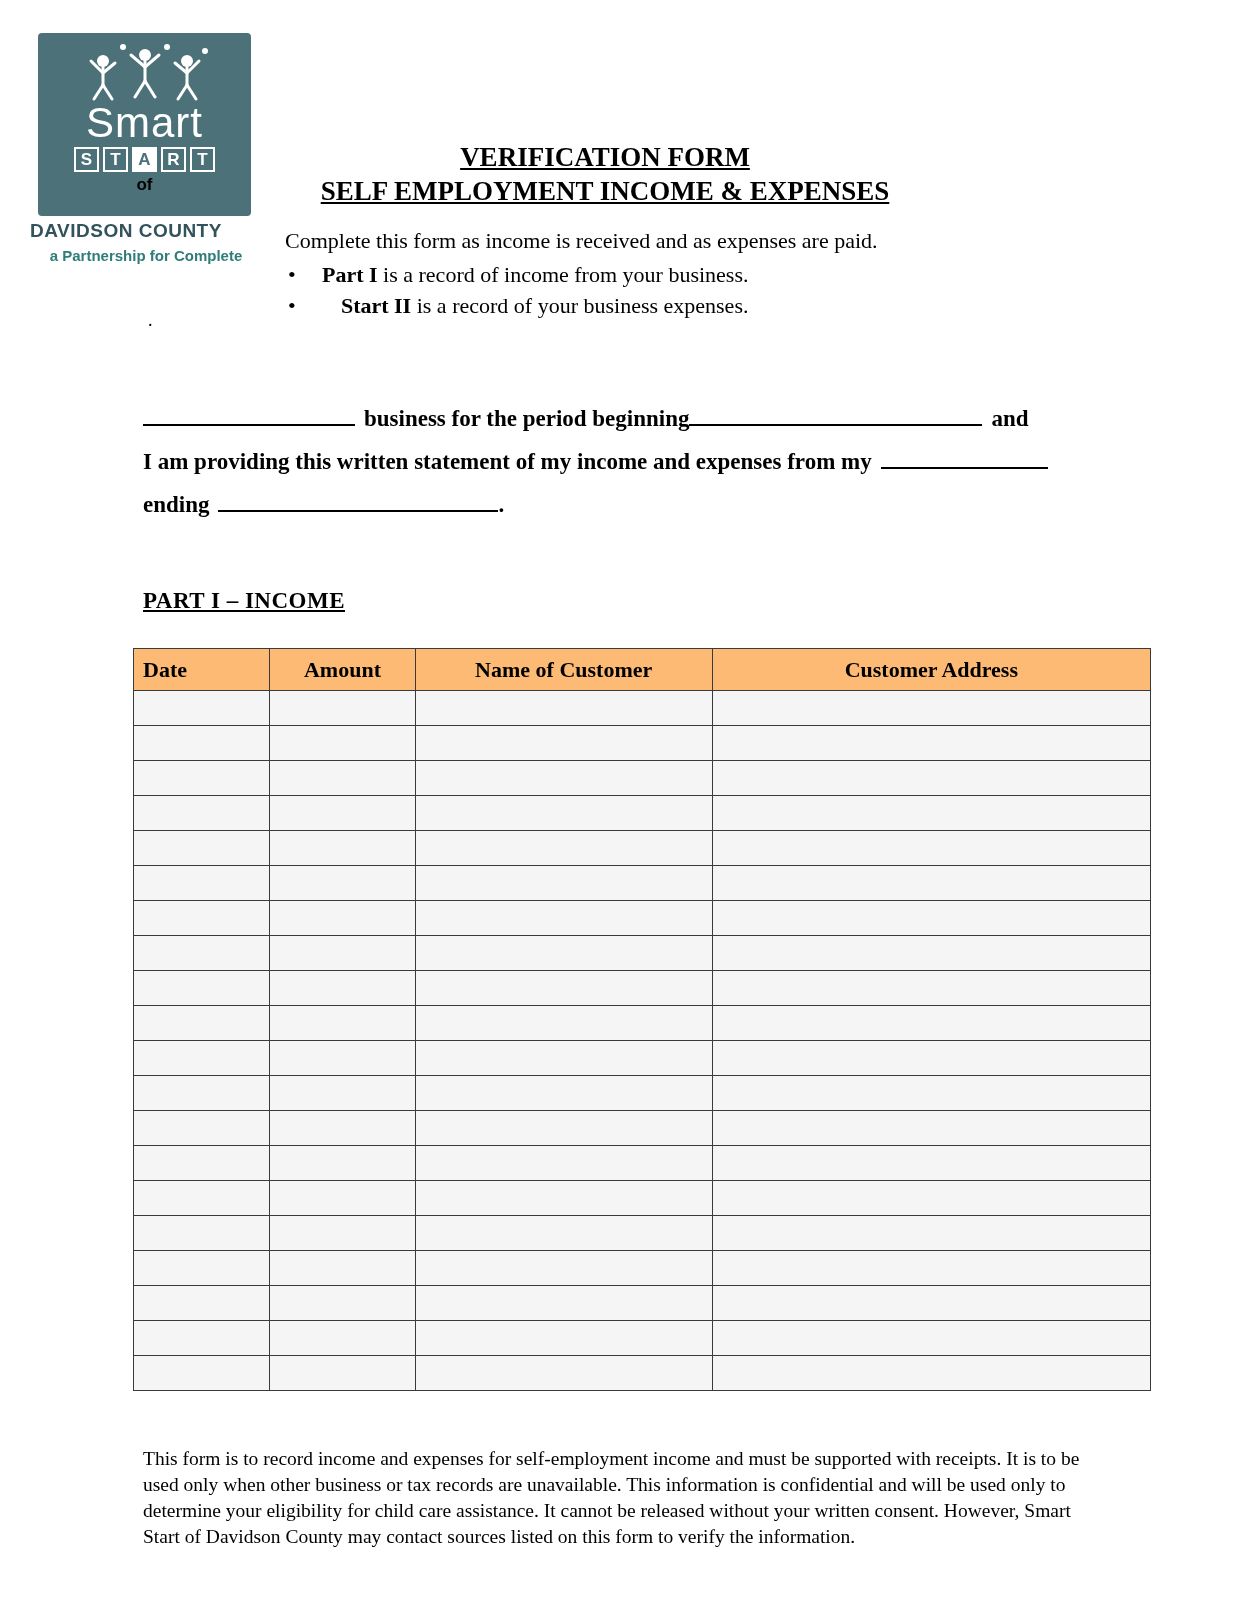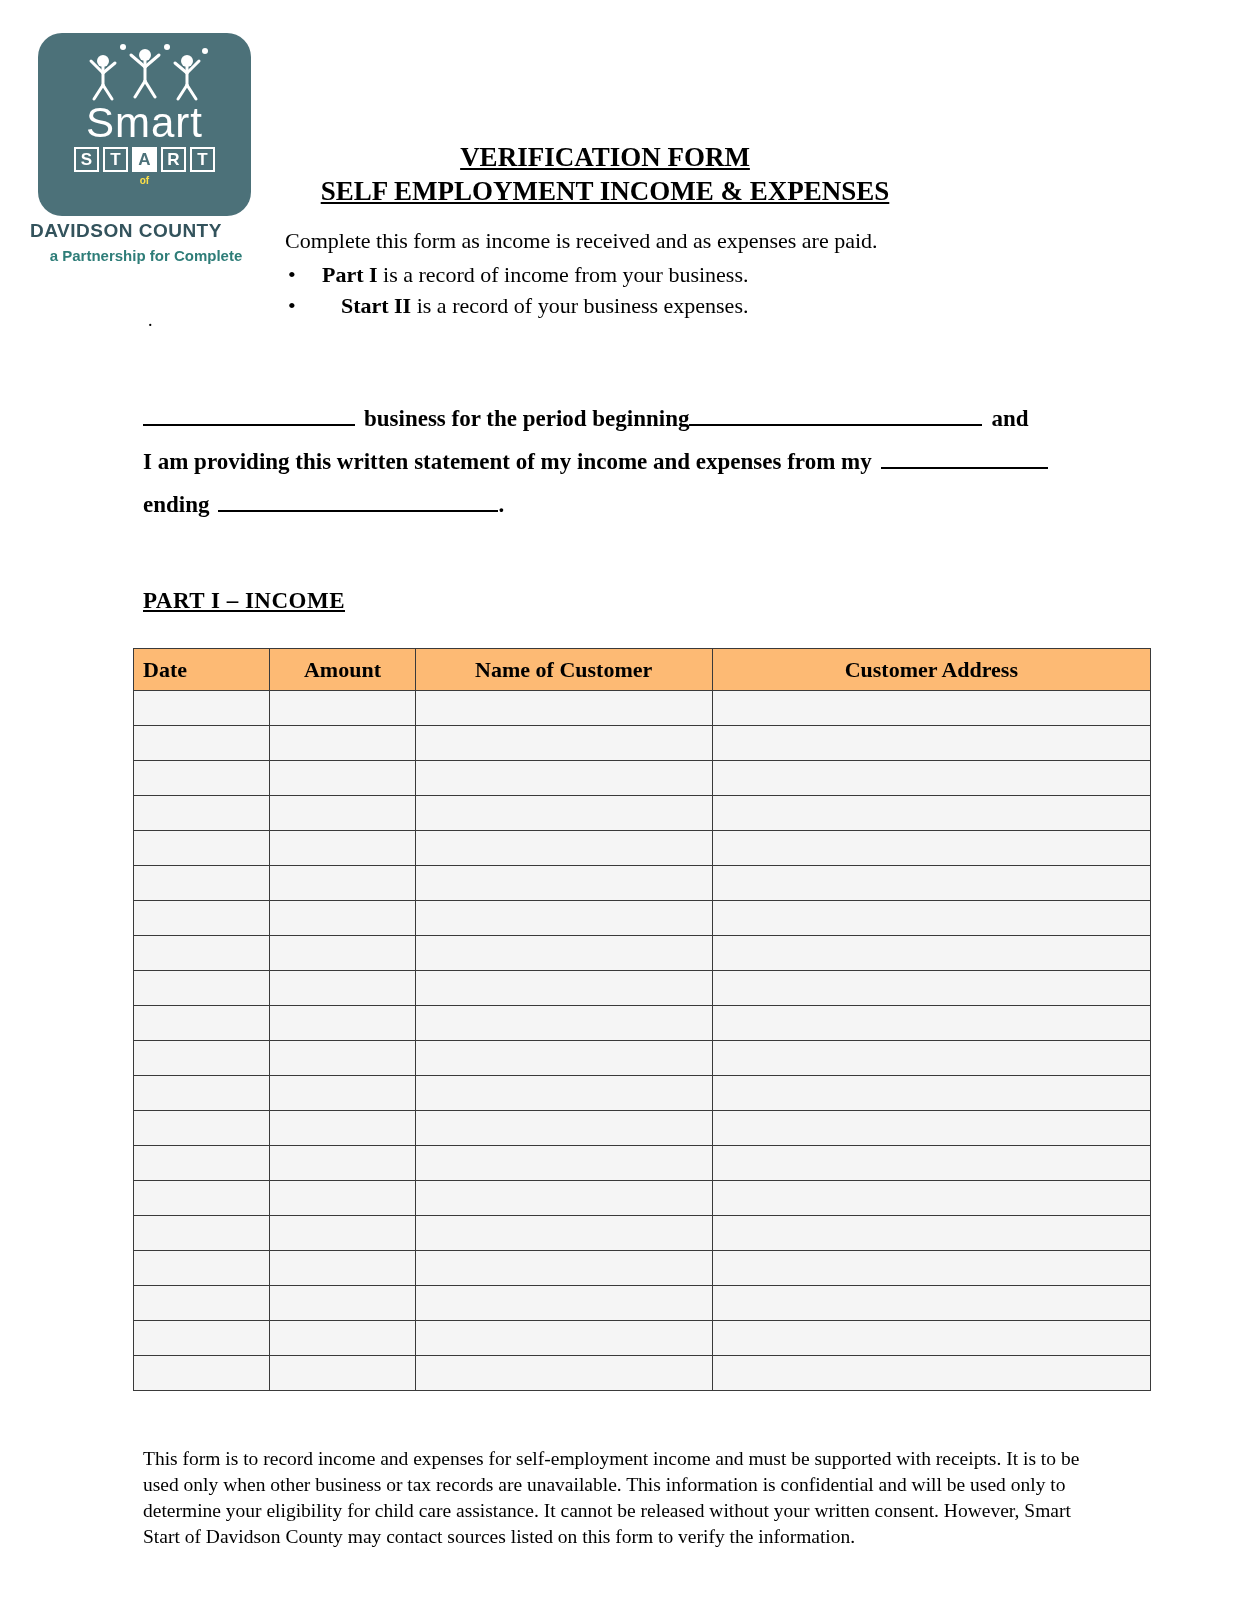--- a/index.html
+++ b/index.html
@@ -7,37 +7,37 @@
   body {
     width:1236px; height:1600px; position:relative;
     font-family:"Liberation Serif", serif; color:#000;
     overflow:hidden;
   }
   .page { position:absolute; inset:0; }
 
   
   .logo-box {
     position:absolute; left:38px; top:33px; width:213px; height:183px;
-    background:#4c7179; border-radius:24px; text-align:center;
+    background:#4c7179; border-radius:4px; text-align:center;
   }
   .logo-figures { margin-top:6px; }
   .logo-smart {
     font-family:"Liberation Sans", sans-serif; color:#fff;
     font-size:42px; line-height:40px; margin-top:-6px; font-weight:400;
     letter-spacing:1px;
   }
   .logo-blocks { display:flex; justify-content:center; gap:4px; margin-top:4px; }
   .blk {
     width:25px; height:25px; border:2px solid #fff; color:#fff;
     font-family:"Liberation Sans", sans-serif; font-weight:bold;
     font-size:17px; line-height:21px; display:inline-block;
   }
   .blk.solid { background:#fff; color:#4c7179; }
   .logo-of {
-    color:#fde047; font-size:10px; font-family:"Liberation Sans", sans-serif;
+    color:#000000; font-size:17px; font-family:"Liberation Sans", sans-serif;
     margin-top:3px; font-weight:bold;
   }
   .logo-county {
     position:absolute; left:30px; top:220px; width:230px; text-align:left;
     font-family:"Liberation Sans", sans-serif; font-weight:bold;
     font-size:19px; color:#33535c; letter-spacing:0.5px;
   }
   .logo-tagline {
     position:absolute; left:18px; top:247px; width:256px; text-align:center;
     font-family:"Liberation Sans", sans-serif; font-weight:bold;

